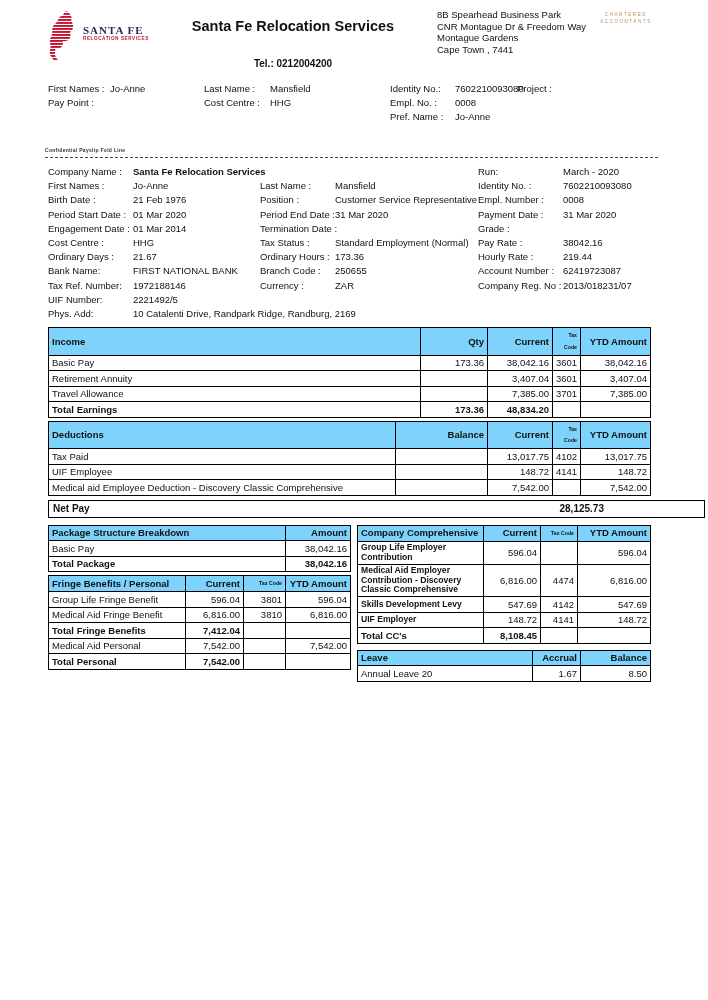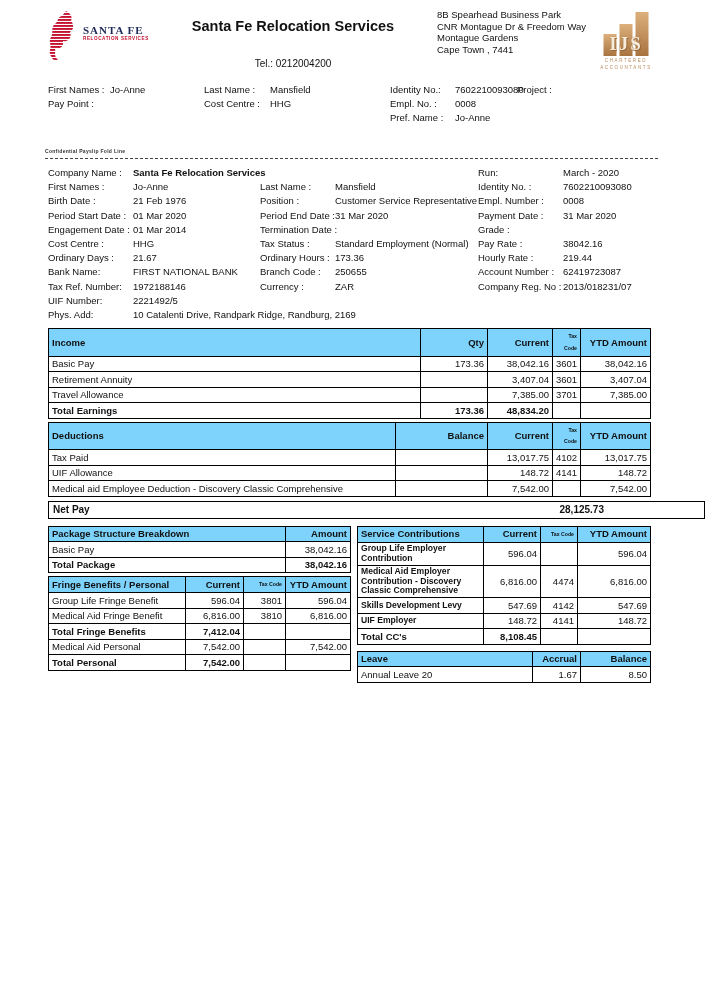--- a/index.html
+++ b/index.html
@@ -9,21 +9,21 @@
 
   
   .header { display:flex; padding:8px 50px 0 45px; }
   .logo-sf { width:118px; display:flex; align-items:flex-start; }
   .sf-horse { margin-top:2px; }
   .sf-text { margin-left:4px; margin-top:16px; }
   .sf-brand { font-family:"Liberation Serif", serif; font-size:11px; letter-spacing:1px; color:#1f2a5a; font-weight:bold; }
   .sf-brand-sub { font-size:4.6px; color:#c41230; font-weight:bold; letter-spacing:0.6px; }
   .header-center { width:260px; text-align:center; }
   .doc-title { font-size:14.5px; font-weight:bold; margin-top:10px; }
-  .doc-tel { font-size:10px; margin-top:24px; }
+  .doc-tel { font-size:10px; margin-top:24px;font-weight:bold; }
   .header-address { flex:1; font-size:9.5px; line-height:11.5px; padding-left:14px; padding-top:1px; }
   .logo-ijs { width:64px; text-align:center; padding-top:2px; }
   .ijs-barwrap { position:relative; height:46px; }
   .ijs-bars { position:absolute; left:50%; transform:translateX(-50%); bottom:0; display:flex; align-items:flex-end; gap:3px; }
   .ijs-bar { width:13px; background:linear-gradient(180deg,#dcb07c,#a8733f); }
   .ijs-b1{height:22px}.ijs-b2{height:32px}.ijs-b3{height:44px}
   .ijs-letters { position:absolute; left:0; right:0; bottom:1px; font-family:"Liberation Serif", serif; font-size:19px; font-weight:bold; color:#f7ecd9; text-shadow:0 0 1px #8a5a2e, 1px 1px 0 #9c6a38; letter-spacing:2px; }
   .ijs-sub { font-size:4.5px; letter-spacing:1.6px; color:#b98d5e; margin-top:2px; }
 
   
@@ -92,28 +92,20 @@
       <div class="doc-title">Santa Fe Relocation Services</div>
       <div class="doc-tel">Tel.: 0212004200</div>
     </div>
     <div class="header-address">
       <div>8B Spearhead Business Park</div>
       <div>CNR Montague Dr &amp; Freedom Way</div>
       <div>Montague Gardens</div>
       <div>Cape Town , 7441</div>
     </div>
     <div class="logo-ijs">
-      <div class="ijs-barwrap">
-        <div class="ijs-bars">
-          <div class="ijs-bar ijs-b1"></div>
-          <div class="ijs-bar ijs-b2"></div>
-          <div class="ijs-bar ijs-b3"></div>
-        </div>
-        <div class="ijs-letters">IJS</div>
-      </div>
       <div class="ijs-sub">CHARTERED</div>
       <div class="ijs-sub">ACCOUNTANTS</div>
     </div>
   </div>
 
   <div class="top-info">
     <div class="tp-row">
       <span class="tp-l1">First Names :</span>
       <span class="tp-v1">Jo-Anne</span>
       <span class="tp-l2">Last Name :</span>
@@ -304,21 +296,21 @@
         <th class="num">YTD Amount</th>
       </tr>
       <tr>
         <td>Tax Paid</td>
         <td class="num"></td>
         <td class="num">13,017.75</td>
         <td class="tax">4102</td>
         <td class="num">13,017.75</td>
       </tr>
       <tr>
-        <td>UIF Allowance</td>
+        <td>UIF Employee</td>
         <td class="num"></td>
         <td class="num">148.72</td>
         <td class="tax">4141</td>
         <td class="num">148.72</td>
       </tr>
       <tr>
         <td>Medical aid Employee Deduction - Discovery Classic Comprehensive</td>
         <td class="num"></td>
         <td class="num">7,542.00</td>
         <td class="tax"></td>
@@ -408,21 +400,21 @@
 
         <table class="w-cc">
           <colgroup>
               <col style="width:126px">
               <col style="width:57px">
               <col style="width:37px">
               <col style="width:73px">
             </colgroup>
           <tbody>
               <tr>
-            <th>Service Contributions</th>
+            <th>Company Comprehensive</th>
             <th class="num">Current</th>
             <th class="taxcode">Tax Code</th>
             <th class="num">YTD Amount</th>
           </tr>
           <tr>
             <td class="smallcell">Group Life Employer Contribution</td>
             <td class="num">596.04</td>
             <td class="tax"></td>
             <td class="num">596.04</td>
           </tr>

